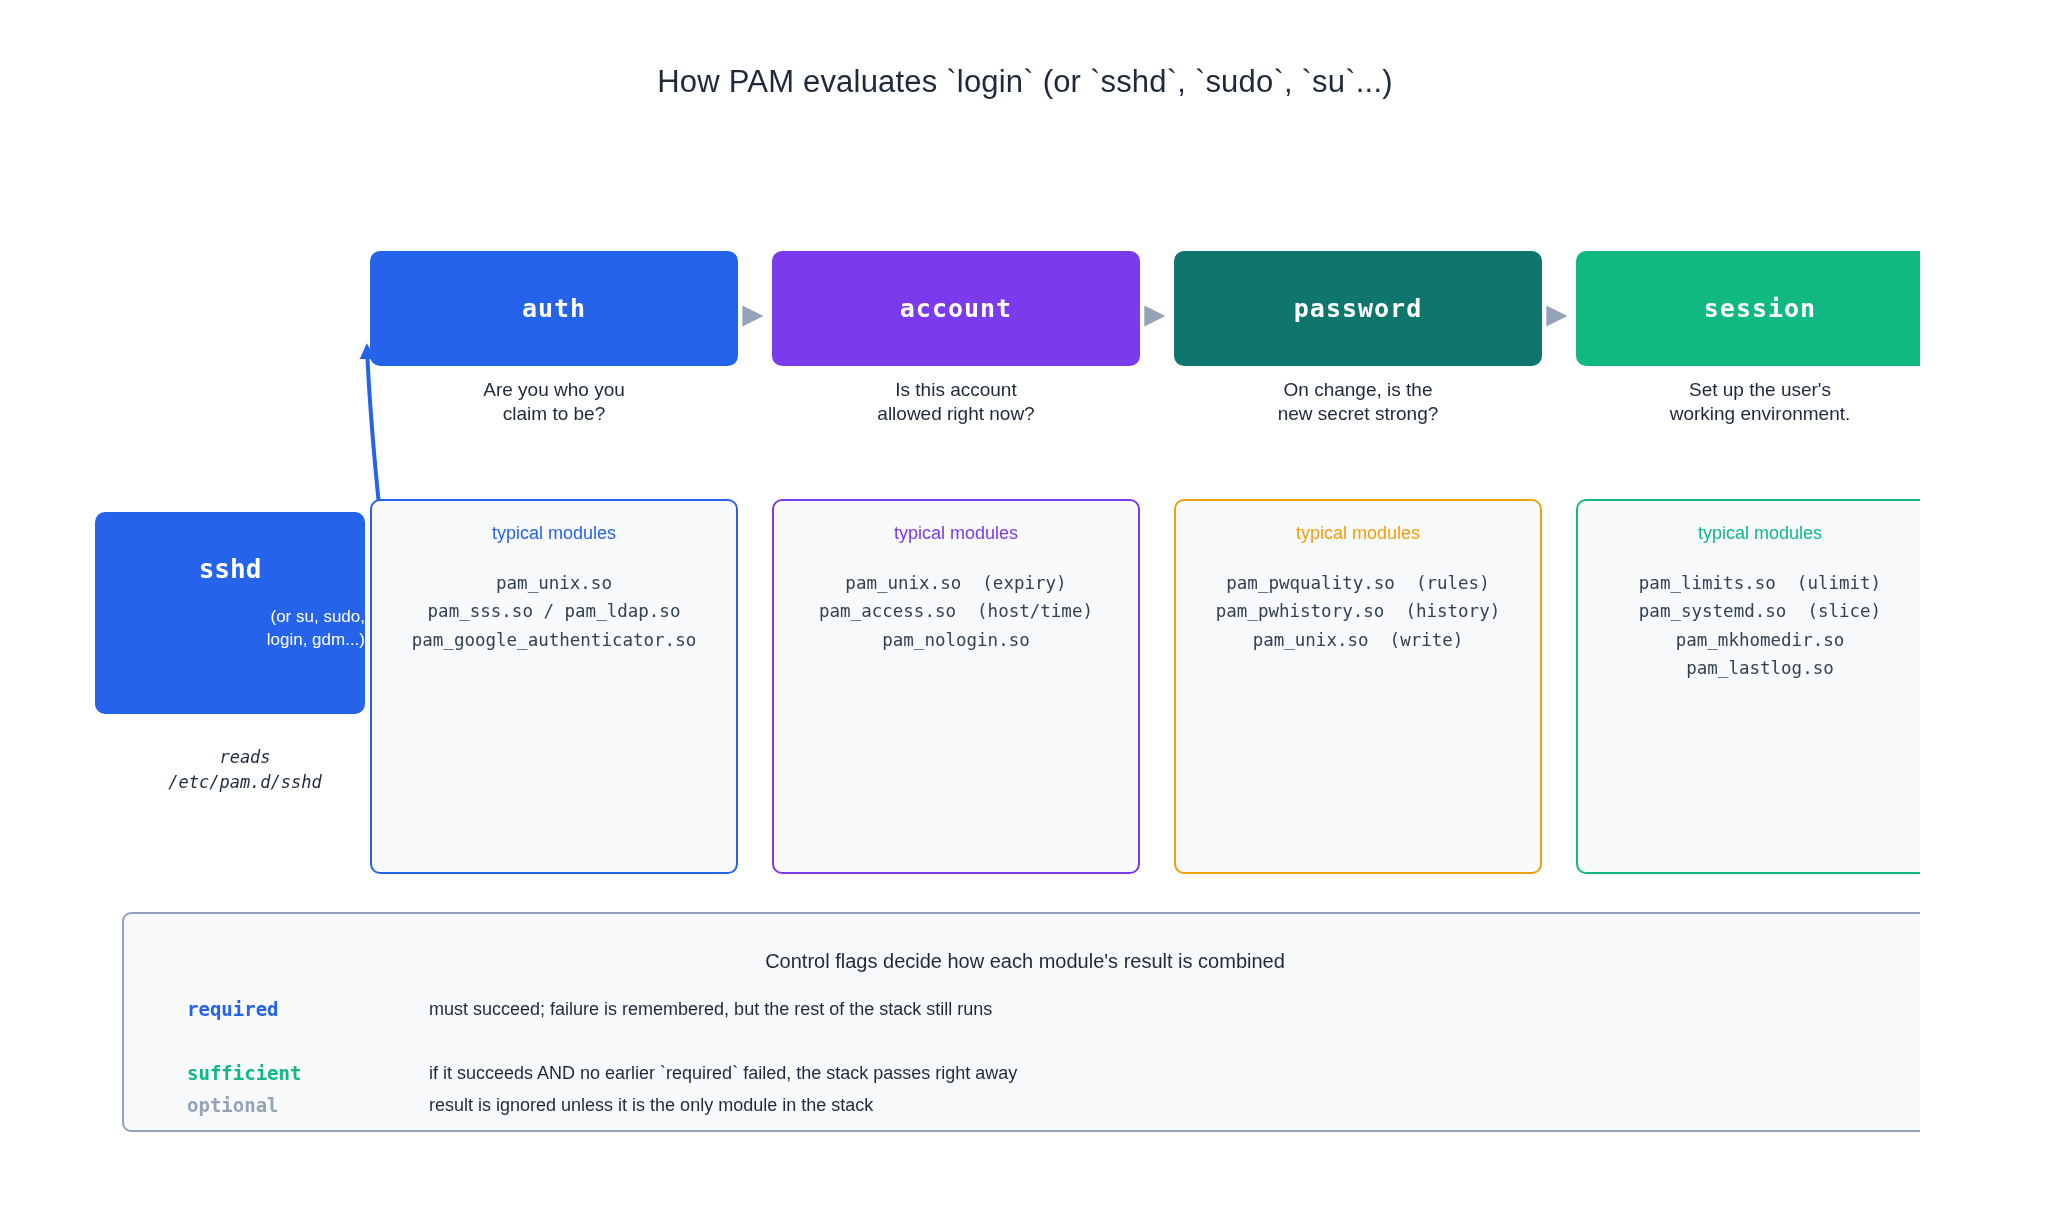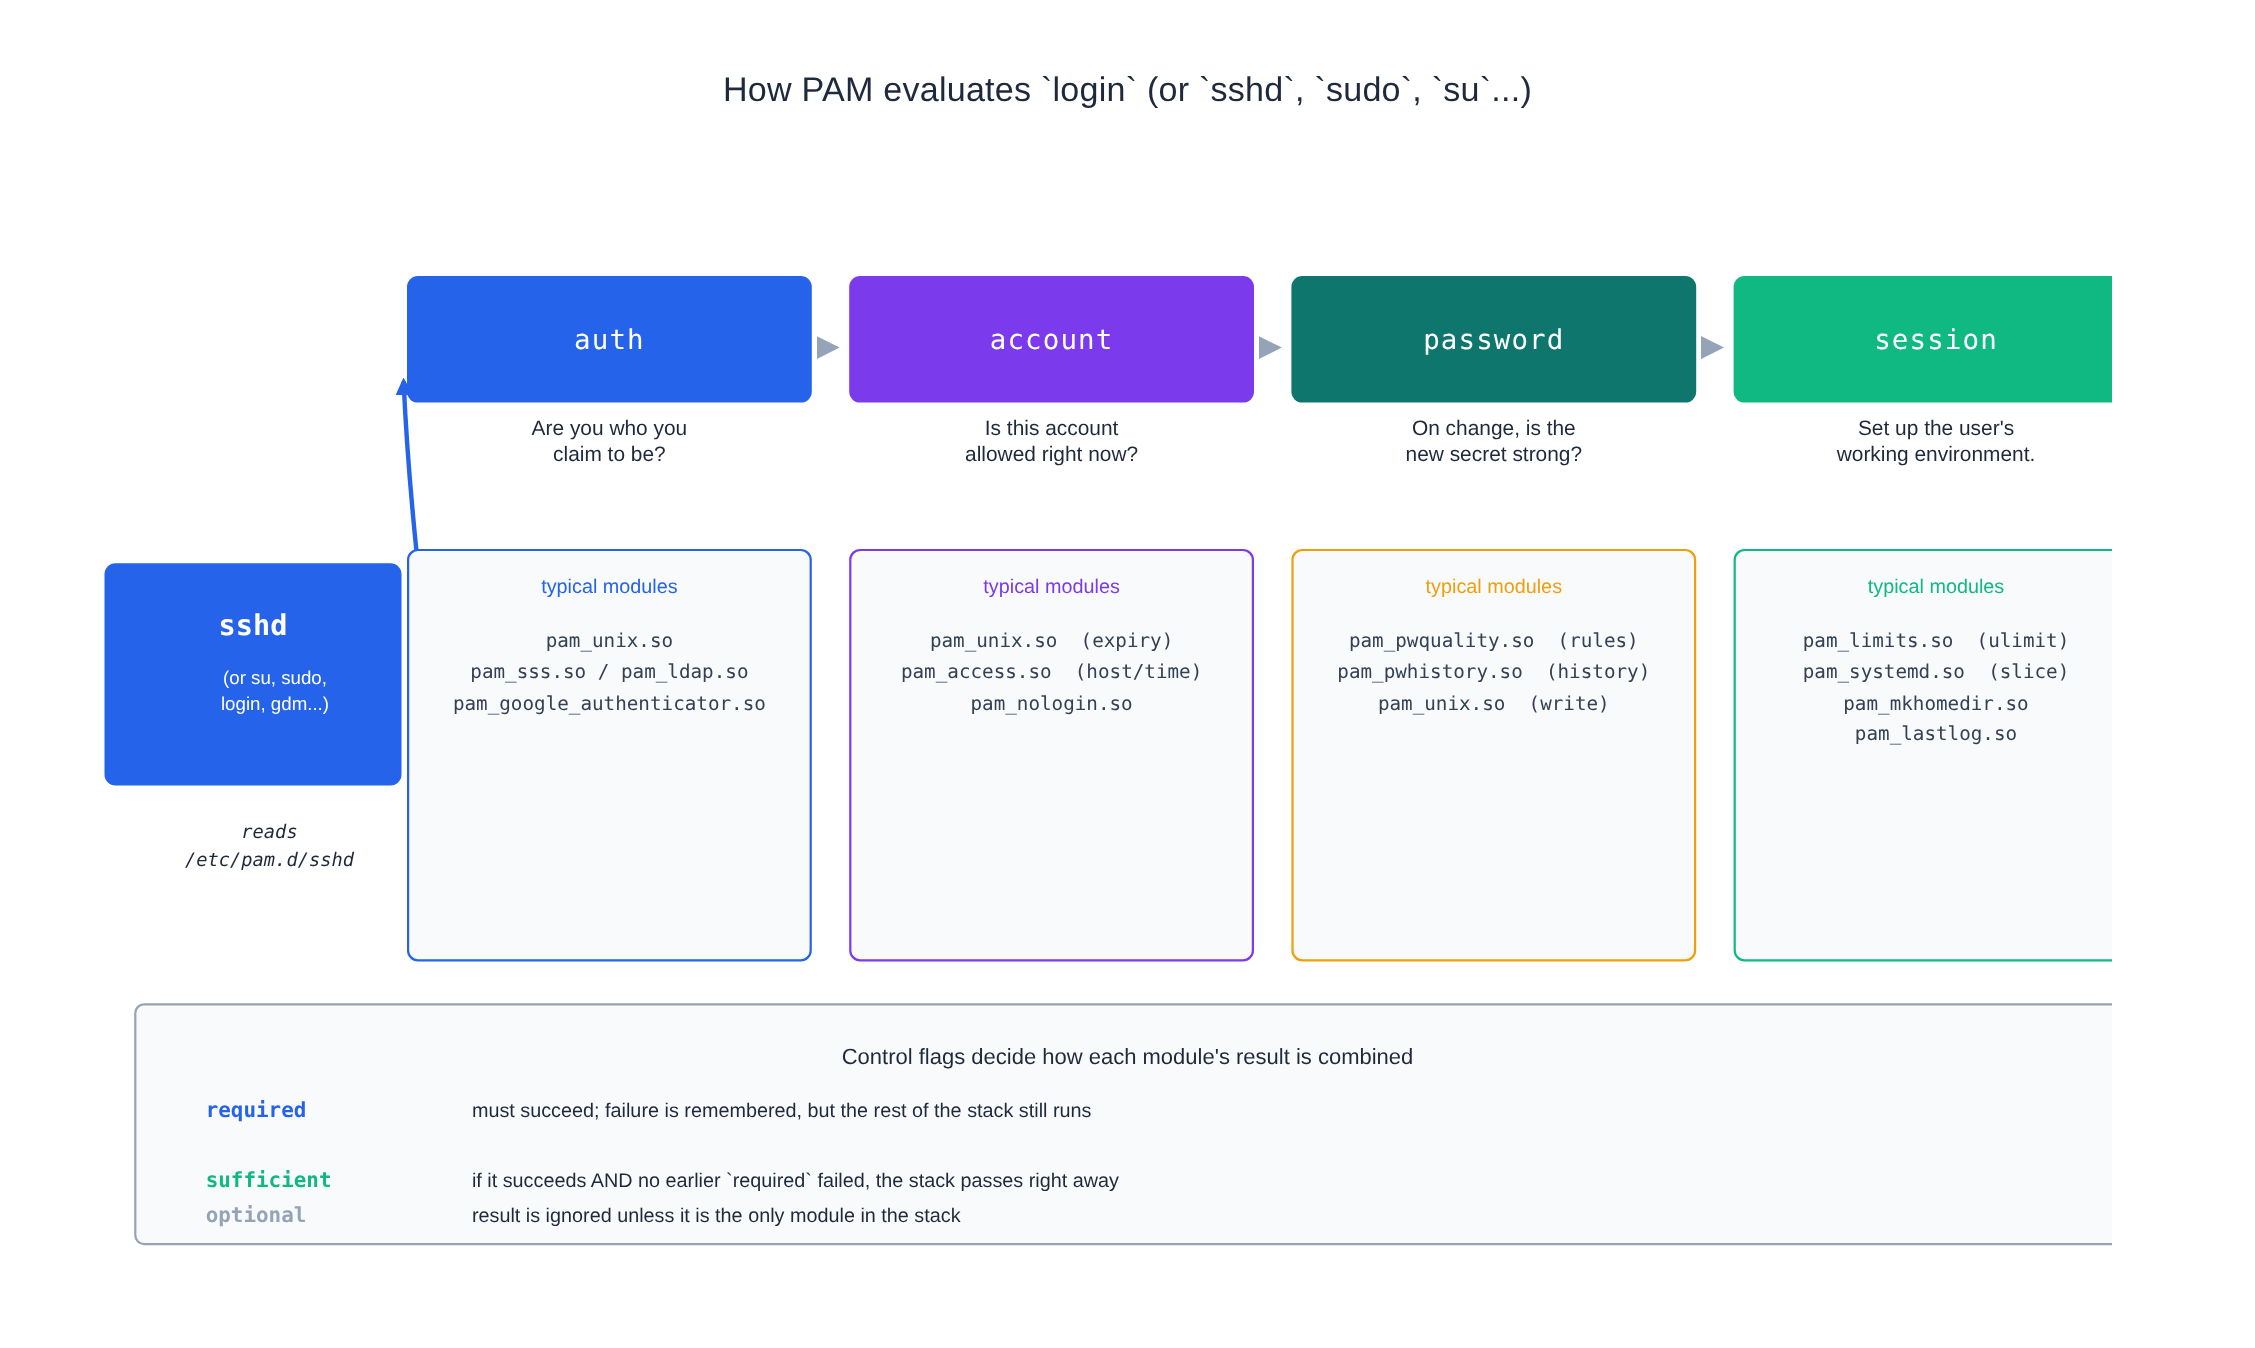--- a/index.html
+++ b/index.html
@@ -16,21 +16,21 @@
   }
 
   .svg-overlay{position:absolute;left:0;top:0;width:2050px;height:1225px;pointer-events:none;}
 
   .col{position:absolute;top:251px;width:368px;}
   .stack-header{
     position:absolute;top:0;left:0;width:368px;height:115px;
     border-radius:10px;display:flex;align-items:center;justify-content:center;
   }
   .stack-label{
-    font-family:"DejaVu Sans Mono",monospace;font-weight:normal;font-size:25px;color:#ffffff;letter-spacing:1px;
+    font-family:"DejaVu Sans Mono",monospace;font-weight:bold;font-size:25px;color:#ffffff;letter-spacing:1px;
   }
   .stack-desc{
     position:absolute;top:127px;left:0;width:368px;
     text-align:center;font-size:19px;line-height:1.28;color:#1e293b;white-space:pre;
   }
   .modules-box{
     position:absolute;top:248px;left:0;width:368px;height:375px;
     background:#f8fafc;border:2.5px solid #000;border-radius:10px;box-sizing:border-box;
   }
   .modules-title{
@@ -45,22 +45,22 @@
 
   .service-box{
     position:absolute;left:95px;top:512px;width:270px;height:202px;
     border-radius:10px;color:#ffffff;
   }
   .service-name{
     position:absolute;top:42px;left:0;width:100%;text-align:center;
     font-family:"DejaVu Sans Mono",monospace;font-weight:bold;font-size:26px;
   }
   .service-alt{
-    position:absolute;top:94px;left:0;width:100%;text-align:center;
-    font-size:17px;line-height:1.35;white-space:pre;padding-left:20px;
+    position:absolute;top:94px;left:0;width:100%;text-align:right;
+    font-size:17px;line-height:1.35;white-space:pre;
   }
   .service-reads{
     position:absolute;left:105px;top:745px;width:280px;
     text-align:center;font-family:"DejaVu Sans Mono",monospace;font-style:italic;
     font-size:17px;line-height:1.45;color:#1e293b;white-space:pre;
   }
 
   .legend-box{
     position:absolute;left:122px;top:912px;width:1806px;height:220px;
     background:#f8fafc;border:2px solid #94a3b8;border-radius:9px;box-sizing:border-box;

